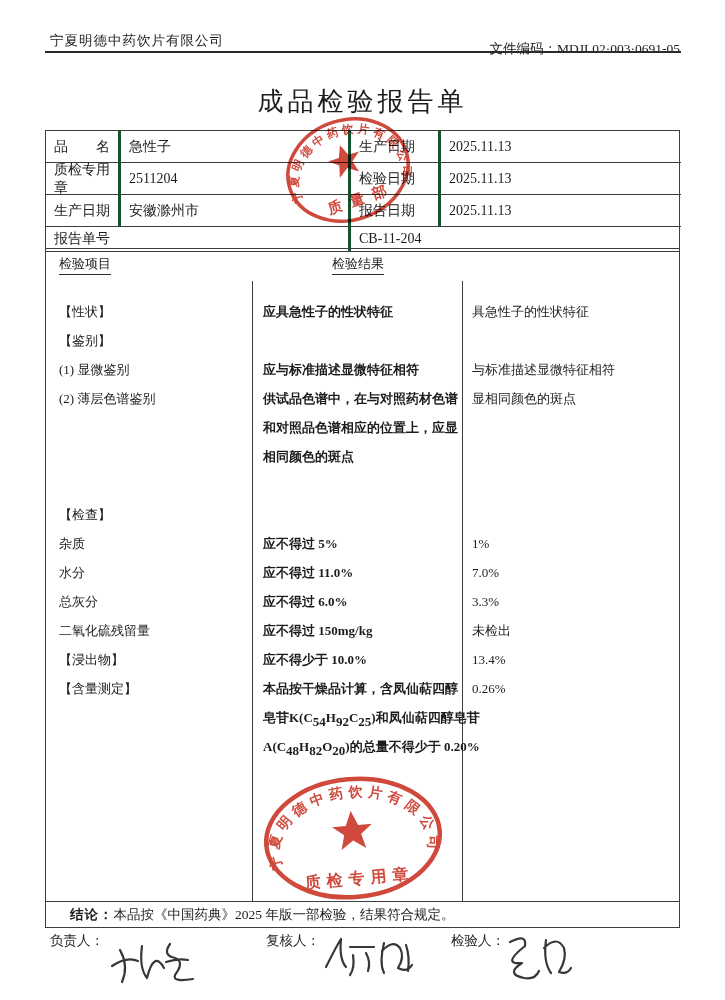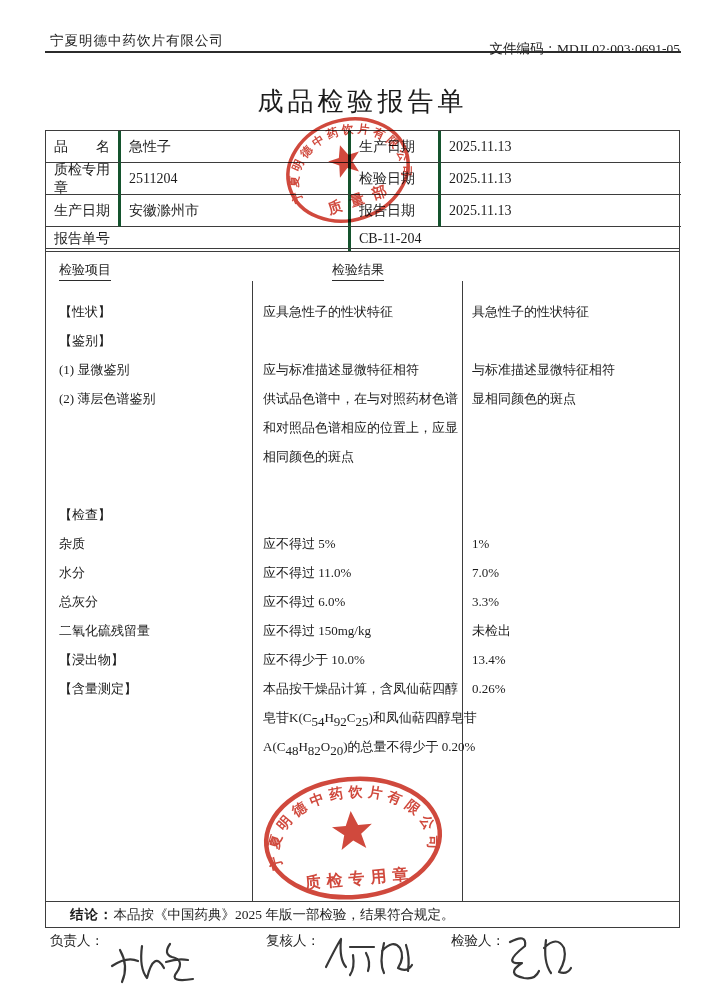--- a/index.html
+++ b/index.html
@@ -28,28 +28,28 @@
   .icell.nor{border-right:none;}
   .icell.nob{border-bottom:none;}
   .span2a{grid-column:1 / 3;}
   .span2b{grid-column:3 / 5;}
   
   .mtable{
     position:absolute;left:45px;top:248px;width:635px;height:680px;
     border:1px solid #3d3d3d;box-sizing:border-box;font-size:13px;
   }
   .mhead{display:grid;grid-template-columns:207px 210px 218px;height:32px;}
-  .mhead .hcell{display:flex;align-items:flex-end;box-sizing:border-box;}
+  .mhead .hcell{display:flex;align-items:center;box-sizing:border-box;}
   .hcell.c1{padding-left:13px;}
   .hcell.c2,.hcell.c3{justify-content:center;}
   .hul{border-bottom:1px solid #2b2b2b;padding-bottom:1px;}
   .mbody{display:grid;grid-template-columns:207px 210px 218px;height:620px;}
   .bcol{box-sizing:border-box;padding-top:16px;}
   .bcol.c1{padding-left:13px;border-right:1px solid #3d3d3d;}
-  .bcol.c2{padding-left:10px;border-right:1px solid #3d3d3d;}
+  .bcol.c2{padding-left:10px;border-right:1px solid #3d3d3d;font-weight:bold;}
   .bcol.c3{padding-left:9px;}
   .tline{height:29px;line-height:29px;white-space:nowrap;}
   .tline sub{font-size:13px;}
   .concl{
     height:26px;border-top:1px solid #3d3d3d;display:flex;align-items:center;
     padding-left:13px;font-size:13.5px;box-sizing:border-box;
   }
   .concl b{letter-spacing:1px;margin-left:11px;}
   
   .sig-label{position:absolute;top:932px;font-size:13.5px;}

